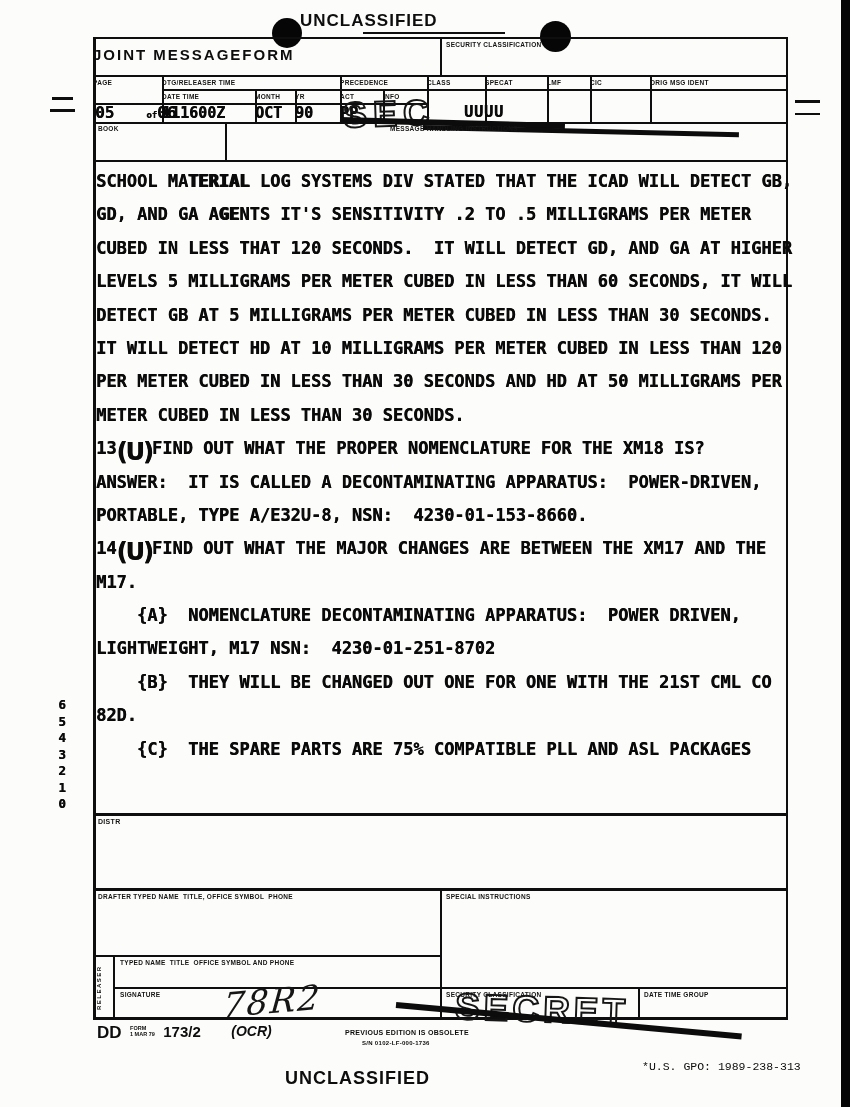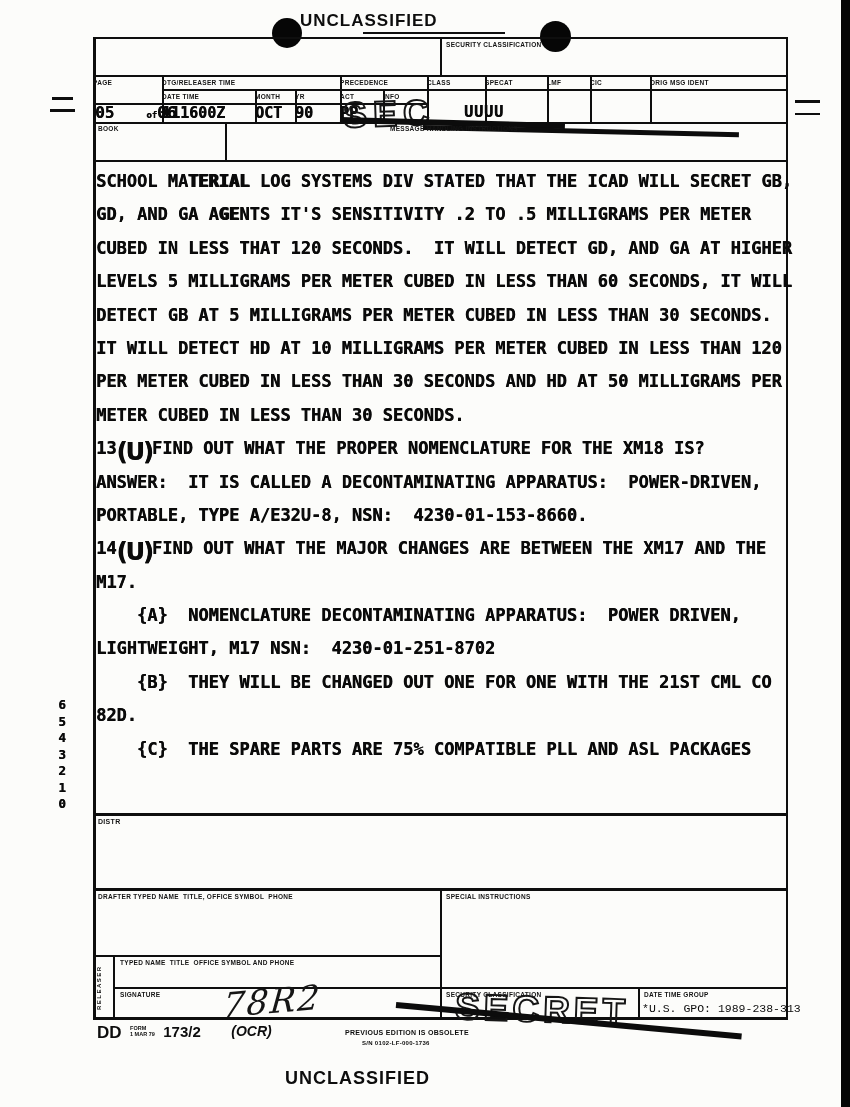--- a/index.html
+++ b/index.html
@@ -41,20 +41,21 @@
 <div class="dot" style="left:540px;top:21px;width:31px;height:31px;"></div>
 
 <div class="abs" style="left:93px;top:37px;width:695px;height:983px;">
 
   <div class="hl" style="left:0;top:0;width:695px;height:2px;"></div>
   <div class="hl" style="left:0;top:980px;width:695px;height:3px;"></div>
   <div class="vl" style="left:0;top:0;width:3px;height:983px;"></div>
   <div class="vl" style="left:693px;top:0;width:2px;height:983px;"></div>
 
   <div class="vl" style="left:347px;top:0;width:2px;height:38px;"></div>
+  <div class="abs ctr" style="left:0;top:9px;width:347px;font-size:15px;font-weight:bold;letter-spacing:2px;">JOINT MESSAGEFORM</div>
   <div class="lbl" style="left:353px;top:4px;">SECURITY CLASSIFICATION</div>
 
   <div class="hl" style="left:0;top:38px;width:695px;height:2px;"></div>
   <div class="hl" style="left:69px;top:52px;width:626px;height:2px;"></div>
   <div class="hl" style="left:0;top:66px;width:336px;height:2px;"></div>
   <div class="hl" style="left:0;top:85px;width:695px;height:2px;"></div>
   <div class="hl" style="left:0;top:123px;width:695px;height:2px;"></div>
   <div class="vl" style="left:69px;top:38px;width:2px;height:47px;"></div>
   <div class="vl" style="left:247px;top:38px;width:2px;height:47px;"></div>
   <div class="vl" style="left:334px;top:38px;width:2px;height:47px;"></div>
@@ -91,21 +92,21 @@
   <div class="abs ocr" style="left:340px;top:66px;font-size:15px;letter-spacing:1px;margin-left:31px;">UUUU</div>
 
   <div class="abs stamp-outline" style="left:250px;top:56px;font-size:36px;letter-spacing:6px;transform:rotate(-2deg);">SEC</div>
   <div class="strike" style="left:247px;top:80px;width:225px;height:6px;transform:rotate(1.5deg);"></div>
   <div class="strike" style="left:330px;top:88px;width:316px;height:5px;transform:rotate(1.3deg);"></div>
 
   <div class="lbl" style="left:5px;top:88px;">BOOK</div>
   <div class="lbl" style="left:297px;top:88px;">MESSAGE HANDLING INSTRUCTIONS</div>
 
   <div class="abs ocr" style="left:3px;top:128px;width:691px;height:650px;">
-      <div class="bline"><span>SCHOOL MA</span><span class="oseg">TERIAL</span><span> LOG SYSTEMS DIV STATED THAT THE ICAD WILL SECRET GB,</span></div>
+      <div class="bline"><span>SCHOOL MA</span><span class="oseg">TERIAL</span><span> LOG SYSTEMS DIV STATED THAT THE ICAD WILL DETECT GB,</span></div>
       <div class="bline"><span>GD, AND GA A</span><span class="oseg">GE</span><span>NTS IT'S SENSITIVITY .2 TO .5 MILLIGRAMS PER METER</span></div>
       <div class="bline"><span>CUBED IN LESS THAT 120 SECONDS.  IT WILL DETECT GD, AND GA AT HIGHER</span></div>
       <div class="bline"><span>LEVELS 5 MILLIGRAMS PER METER CUBED IN LESS THAN 60 SECONDS, IT WILL</span></div>
       <div class="bline"><span>DETECT GB AT 5 MILLIGRAMS PER METER CUBED IN LESS THAN 30 SECONDS.</span></div>
       <div class="bline"><span>IT WILL DETECT HD AT 10 MILLIGRAMS PER METER CUBED IN LESS THAN 120</span></div>
       <div class="bline"><span>PER METER CUBED IN LESS THAN 30 SECONDS AND HD AT 50 MILLIGRAMS PER</span></div>
       <div class="bline"><span>METER CUBED IN LESS THAN 30 SECONDS.</span></div>
       <div class="bline"><span>13</span><span class="useg">(U)</span><span>FIND OUT WHAT THE PROPER NOMENCLATURE FOR THE XM18 IS?</span></div>
       <div class="bline"><span>ANSWER:  IT IS CALLED A DECONTAMINATING APPARATUS:  POWER-DRIVEN,</span></div>
       <div class="bline"><span>PORTABLE, TYPE A/E32U-8, NSN:  4230-01-153-8660.</span></div>
@@ -153,14 +154,14 @@
   <span style="font-size:17px;font-weight:bold;vertical-align:top;">DD</span>
   <span style="display:inline-block;vertical-align:top;margin:2px 4px 0 4px;font-size:5.5px;font-weight:bold;line-height:6px;">
     <span style="display:block;">FORM</span>
     <span style="display:block;">1 MAR 79</span>
   </span>
   <span style="font-size:15px;font-weight:bold;vertical-align:top;">173/2</span>
   <span style="font-size:14px;font-weight:bold;font-style:italic;vertical-align:top;margin-left:26px;">(OCR)</span>
 </div>
 <div class="abs" style="left:345px;top:1029px;font-size:7px;font-weight:bold;letter-spacing:.3px;">PREVIOUS EDITION IS OBSOLETE</div>
 <div class="abs" style="left:362px;top:1040px;font-size:6px;font-weight:bold;letter-spacing:.3px;">S/N 0102-LF-000-1736</div>
-<div class="abs" style="left:642px;top:1002px;font-family:'Liberation Mono',monospace;font-size:11.5px;">*U.S. GPO: 1989-238-313</div>
+<div class="abs" style="left:642px;top:1060px;font-family:'Liberation Mono',monospace;font-size:11.5px;">*U.S. GPO: 1989-238-313</div>
 <div class="abs ctr" style="left:285px;top:1068px;width:280px;font-size:18px;font-weight:bold;letter-spacing:1px;">UNCLASSIFIED</div>
 
 </body></html>

